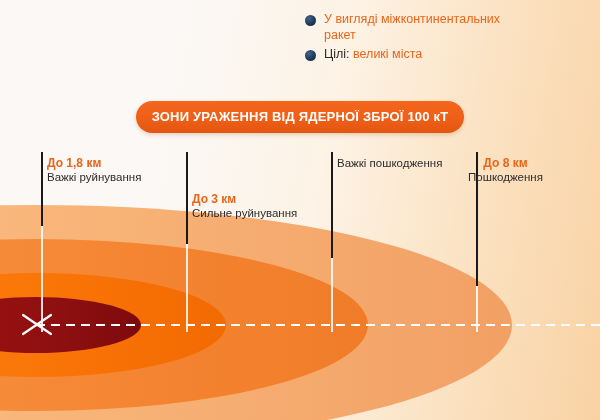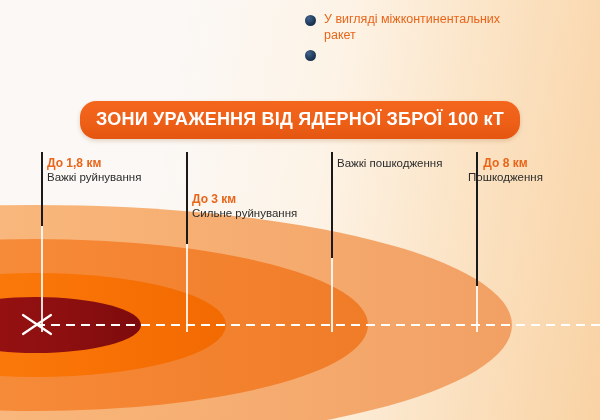--- a/index.html
+++ b/index.html
@@ -65,21 +65,21 @@
     position: absolute;
     left: 0; right: 0;
     top: 101px;
     display: flex;
     justify-content: center;
     z-index: 7;
   }
   .banner {
     background: linear-gradient(180deg, #f4661c 0%, #ee5f18 55%, #e4550f 100%);
     color: #ffffff;
-    font-size: 18px;
+    font-size: 13px;
     font-weight: bold;
     letter-spacing: 0.2px;
     padding: 8px 16px 9px;
     border-radius: 16px;
     box-shadow: 0 2px 4px rgba(150,80,30,0.22);
     white-space: nowrap;
   }
 
   
   .marker {
@@ -222,16 +222,17 @@
 
 
   <div class="bullets right">
     <div class="bullet-row clipped-row" style="margin-top:-2px;">
       <span class="dot"></span>
       <span class="bullet-text"><span class="hl-plain">У вигляді міжконтинентальних
 ракет</span></span>
     </div>
     <div class="bullet-row">
       <span class="dot"></span>
+      <span class="bullet-text"><span>Цілі: </span><span class="hl-plain">великі міста</span></span>
     </div>
   </div>
 
 </div>
 
 </body></html>

